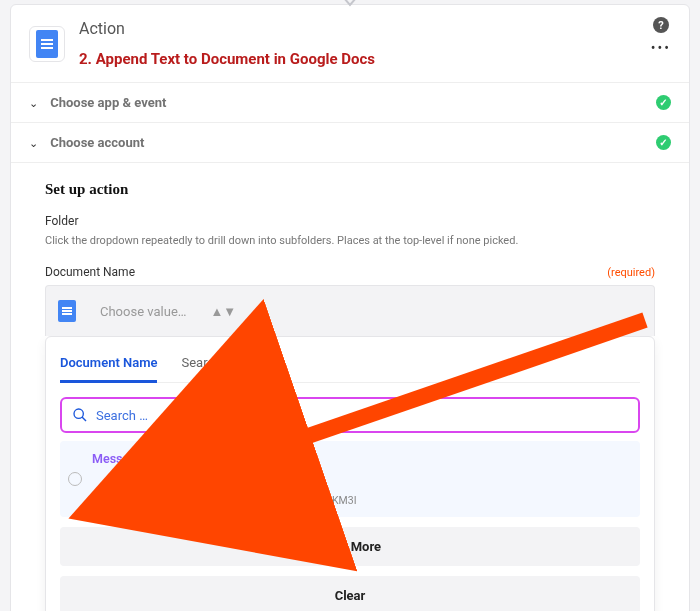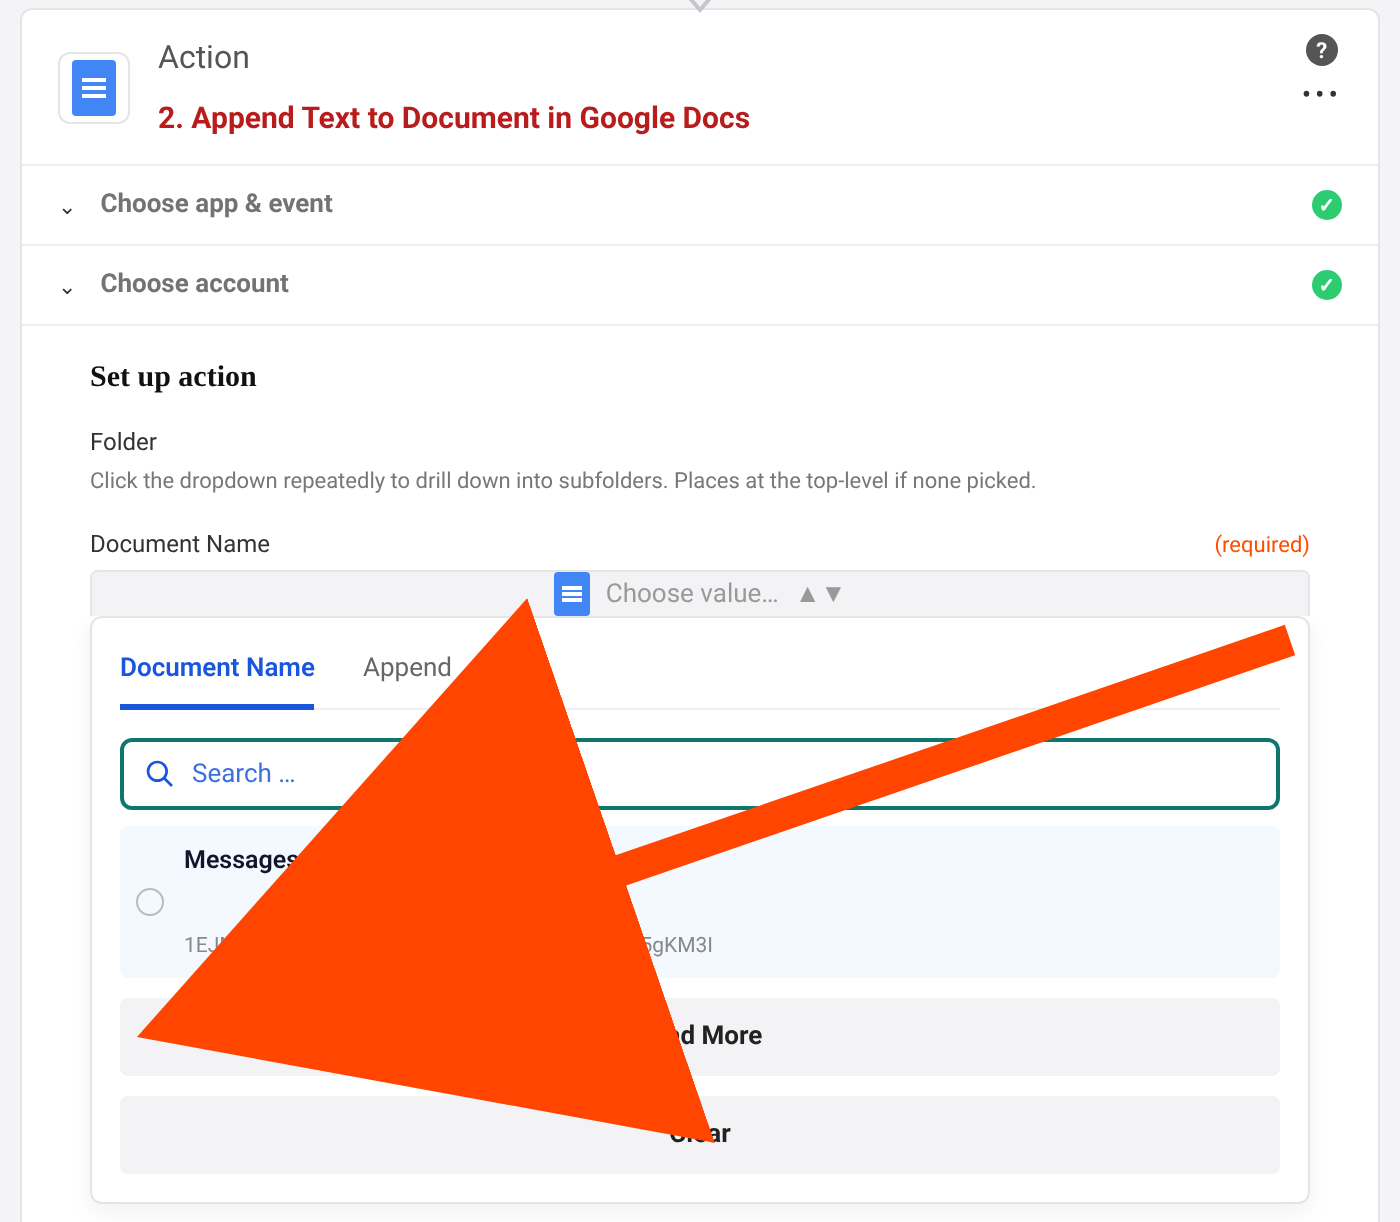--- a/index.html
+++ b/index.html
@@ -19,34 +19,34 @@
   .section-label { font-size:13px; font-weight:700; color:#737373; }
   .check { position:absolute; right:18px; width:15px; height:15px; border-radius:50%; background:#2ecc71; display:flex; align-items:center; justify-content:center; }
   .check::after { content:"✓"; color:#fff; font-size:10px; font-weight:700; }
   .setup-body { padding: 18px 34px 18px 34px; border-top:1px solid #eee; }
   .setup-title { font-size:15px; font-weight:700; color:#111; margin-bottom:16px;font-family:Liberation Serif, serif; }
   .field-label { font-size:12px; color:#333; margin-bottom:6px; display:flex; justify-content:space-between; align-items:flex-end; }
   .req { color:#ff4d00; font-size:11px; }
   .select { background:#f3f3f5; border-radius:4px; padding:10px 12px; font-size:13px; color:#333; position:relative; }
   .select .sorter { position:absolute; right:10px; top:50%; transform:translateY(-50%); font-size:10px; color:#555; display:flex; flex-direction:column; line-height:7px; }
   .helper { font-size:11px; color:#777; margin:6px 0 18px 0; }
-  .docname-select { background:#f3f3f5; border-radius:4px 4px 0 0; padding:0 12px; font-size:13px; color:#999; position:relative; display:flex; align-items:center; gap:8px; border:1px solid #e5e5e8; border-bottom:none;justify-content:center; }
+  .docname-select { background:#f3f3f5; border-radius:4px 4px 0 0; padding:14px 12px; font-size:13px; color:#999; position:relative; display:flex; align-items:center; gap:24px; border:1px solid #e5e5e8; border-bottom:none; }
   .docname-select .mini-icon { width:18px; height:22px; background:#4285f4; border-radius:2px; position:relative; }
   .docname-select .mini-icon::before { content:""; position:absolute; left:4px; top:7px; width:10px; height:1.5px; background:#fff; box-shadow:0 3px 0 #fff, 0 6px 0 #fff; }
   .dropdown { background:#fff; border:1px solid #e5e5e8; border-radius:6px; padding:12px 14px 14px 14px; box-shadow:0 4px 12px rgba(0,0,0,0.06); }
   .tabs { display:flex; gap:24px; border-bottom:1px solid #eee; margin-bottom:14px; }
   .tab { font-size:13px; color:#666; padding:6px 0 10px 0; cursor:pointer; }
   .tab.active { color:#1a56db; font-weight:600; border-bottom:3px solid #1a56db; margin-bottom:-1px; }
-  .search { display:flex; align-items:center; gap:8px; border:2px solid #0f766e; border-radius:6px; padding:8px 10px; background:#fff; }
+  .search { display:flex; align-items:center; gap:8px; border:2px solid #d946ef; border-radius:6px; padding:8px 10px; background:#fff; }
   .search svg { width:16px; height:16px; stroke:#1a56db; fill:none; stroke-width:2; }
   .search input { border:none; outline:none; font-size:13px; flex:1; color:#333; background:transparent; }
   .search input::placeholder { color:#1a56db; opacity:0.85; }
   .option { display:flex; align-items:center; gap:10px; padding:10px 8px; border-radius:4px; margin-top:8px; background:#f4f8ff; cursor:pointer; }
   .radio { width:14px; height:14px; border:1.5px solid #bbb; border-radius:50%; }
-  .option-text .opt-title { font-size:12.5px; font-weight:600; color:#0f172a; }
+  .option-text .opt-title { font-size:12.5px; font-weight:600; color:#8b5cf6; }
   .option-text .opt-sub { font-size:10.5px; color:#888;margin-top:28px; }
   .btn-row { display:flex; gap:10px; margin-top:10px;flex-direction:column; }
   .btn { flex:1; background:#f3f3f5; border:none; border-radius:4px; padding:12px 0; font-size:13px; font-weight:700; color:#222; cursor:pointer; }
   .continue-bar { margin-top:20px; background:#eceef1; border-radius:4px; padding:14px 0; text-align:center; font-size:13px; font-weight:700; color:#777; }
   .arrow-overlay { position:absolute; left:0; top:0; pointer-events:none; }
   .connector { position:absolute; left:50%; top:-2px; transform:translateX(-50%); }
   .connector svg { display:block; }
 </style>
 </head>
 <body>
@@ -99,21 +99,21 @@
     </div>
     <div class="docname-select">
       <div class="mini-icon"></div>
       <span>Choose value…</span>
       <span class="sorter" style="right:12px;"><span>▲</span><span>▼</span></span>
     </div>
 
     <div class="dropdown">
       <div class="tabs">
         <div class="tab active">Document Name</div>
-        <div class="tab">Append</div>
+        <div class="tab">Search</div>
       </div>
       <div class="search">
         <svg viewBox="0 0 24 24">
             <circle cx="10" cy="10" r="7"></circle>
             <line x1="15" y1="15" x2="21" y2="21"></line>
           </svg>
         <input type="text" placeholder="Search …" style="">
       </div>
       <div class="option">
         <div class="radio"></div>

